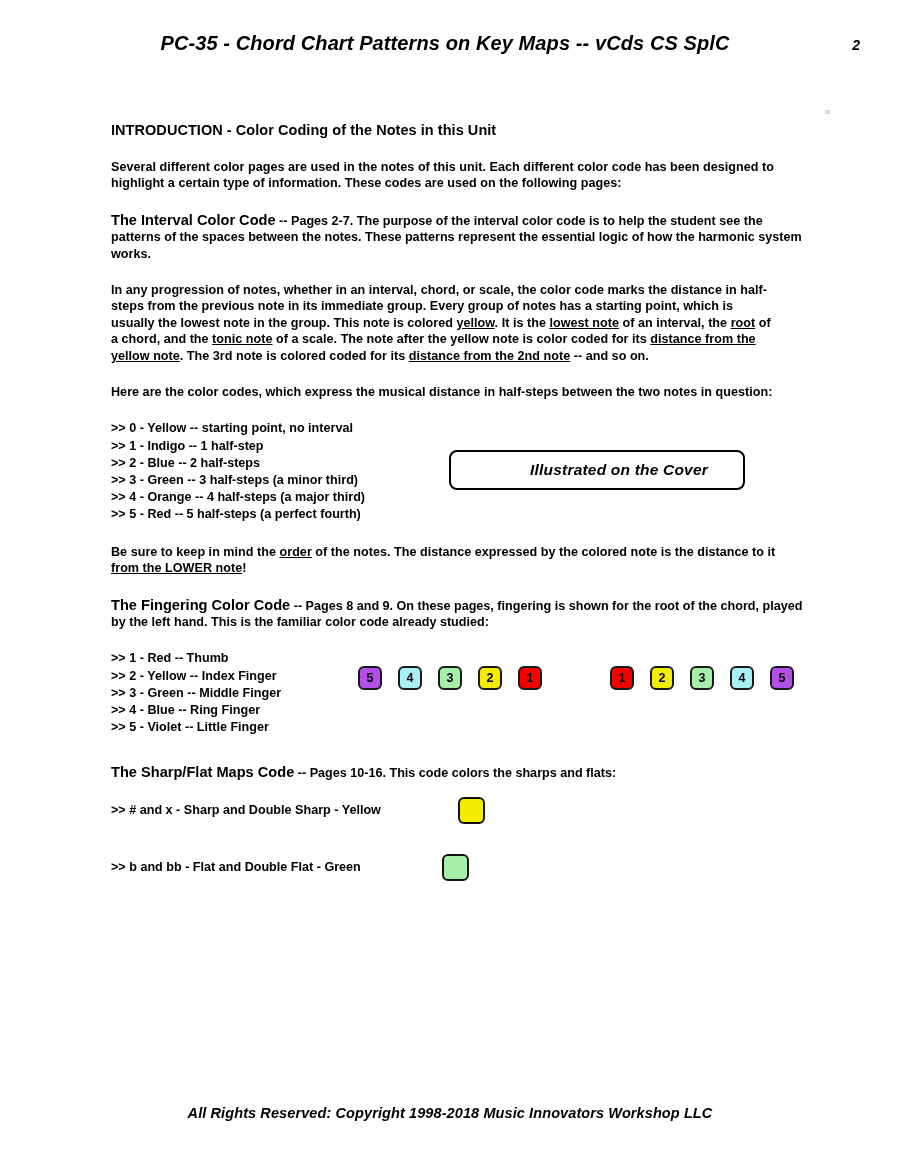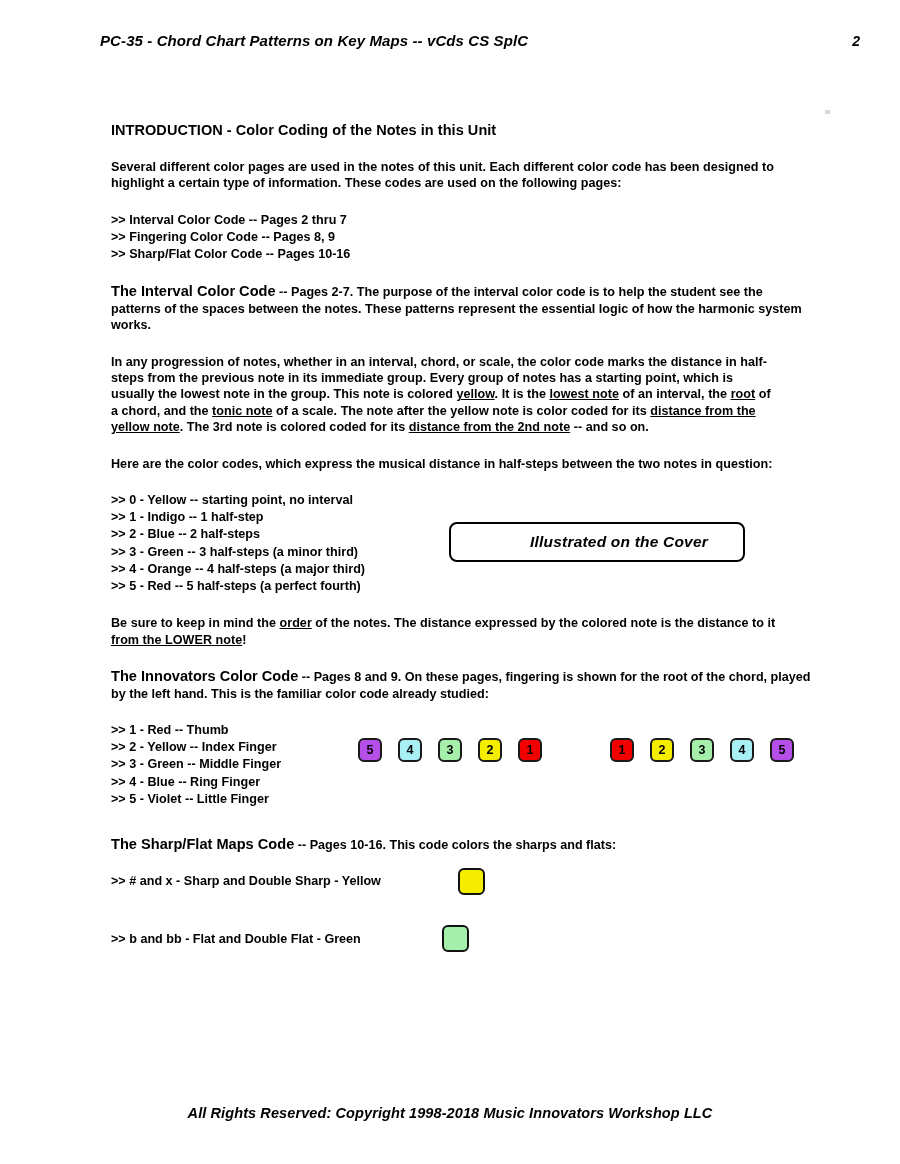--- a/index.html
+++ b/index.html
@@ -21,26 +21,27 @@
   .header {
     position: absolute;
     top: 32px;
     left: 100px;
     width: 760px;
     display: flex;
     align-items: baseline;
     justify-content: space-between;
   }
   .header-title {
-    font-size: 15px;
+    font-size: 20px;
     font-weight: bold;
     font-style: italic;
     letter-spacing: 0.1px;
     white-space: nowrap;
     flex: 1;
+    text-align: center;
     padding-right: 40px;
   }
   .header-page {
     font-size: 14px;
     font-weight: bold;
     font-style: italic;
     width: 30px;
     text-align: right;
   }
 
@@ -216,25 +217,20 @@
   </div>
 
   <div class="scan-artifact"></div>
 
   <div class="content">
 
     <h1 class="section-head">INTRODUCTION - Color Coding of the Notes in this Unit</h1>
 
     <p class="para narrow">Several different color pages are used in the notes of this unit. Each different color code has been designed to highlight a certain type of information. These codes are used on the following pages:</p>
 
-    <div class="list">
-      <div>&gt;&gt; Interval Color Code -- Pages 2 thru 7</div>
-      <div>&gt;&gt; Fingering Color Code -- Pages 8, 9</div>
-      <div>&gt;&gt; Sharp/Flat Color Code -- Pages 10-16</div>
-    </div>
 
     <div class="subhead">
       <span class="big">The Interval Color Code</span><span> -- Pages 2-7.  The purpose of the interval color code is to help the student see the patterns of the spaces between the notes. These patterns represent the essential logic of how the harmonic system works.</span>
     </div>
 
     <p class="para narrow"><span>In any progression of notes, whether in an interval, chord, or scale, the color code marks the distance in half-steps from the previous note in its immediate group. Every group of notes has a starting point, which is usually the lowest note in the group.  This note is colored </span><u class="ul">yellow</u><span>. It is the </span><u class="ul">lowest note</u><span> of an interval, the </span><u class="ul">root</u><span> of a chord, and the </span><u class="ul">tonic note</u><span> of a scale.  The note after the yellow note is color coded for its </span><u class="ul">distance from the yellow note</u><span>.  The 3rd note is colored coded for its </span><u class="ul">distance from the 2nd note</u><span> -- and so on.</span></p>
 
     <p class="para narrow">Here are the color codes, which express the musical distance in half-steps between the two notes in question:</p>
 
     <div class="interval-row">
@@ -247,21 +243,21 @@
         <div>&gt;&gt; 5 - Red -- 5 half-steps (a perfect fourth)</div>
       </div>
       <div class="callout">
         <span>Illustrated on the Cover</span>
       </div>
     </div>
 
     <p class="para narrow"><span>Be sure to keep in mind the </span><u class="ul">order</u><span> of the notes.  The distance expressed by the colored note is the distance to it </span><u class="ul">from the LOWER note</u><span>!</span></p>
 
     <div class="subhead">
-      <span class="big">The Innovators Color Code</span><span> -- Pages 8 and 9.  On these pages, fingering is shown for the root of the chord, played by the left hand. This is the familiar color code already studied:</span>
+      <span class="big">The Fingering Color Code</span><span> -- Pages 8 and 9.  On these pages, fingering is shown for the root of the chord, played by the left hand. This is the familiar color code already studied:</span>
     </div>
 
     <div class="finger-row">
       <div class="finger-list">
         <div>&gt;&gt; 1 - Red -- Thumb</div>
         <div>&gt;&gt; 2 - Yellow -- Index Finger</div>
         <div>&gt;&gt; 3 - Green -- Middle Finger</div>
         <div>&gt;&gt; 4 - Blue -- Ring Finger</div>
         <div>&gt;&gt; 5 - Violet -- Little Finger</div>
       </div>

